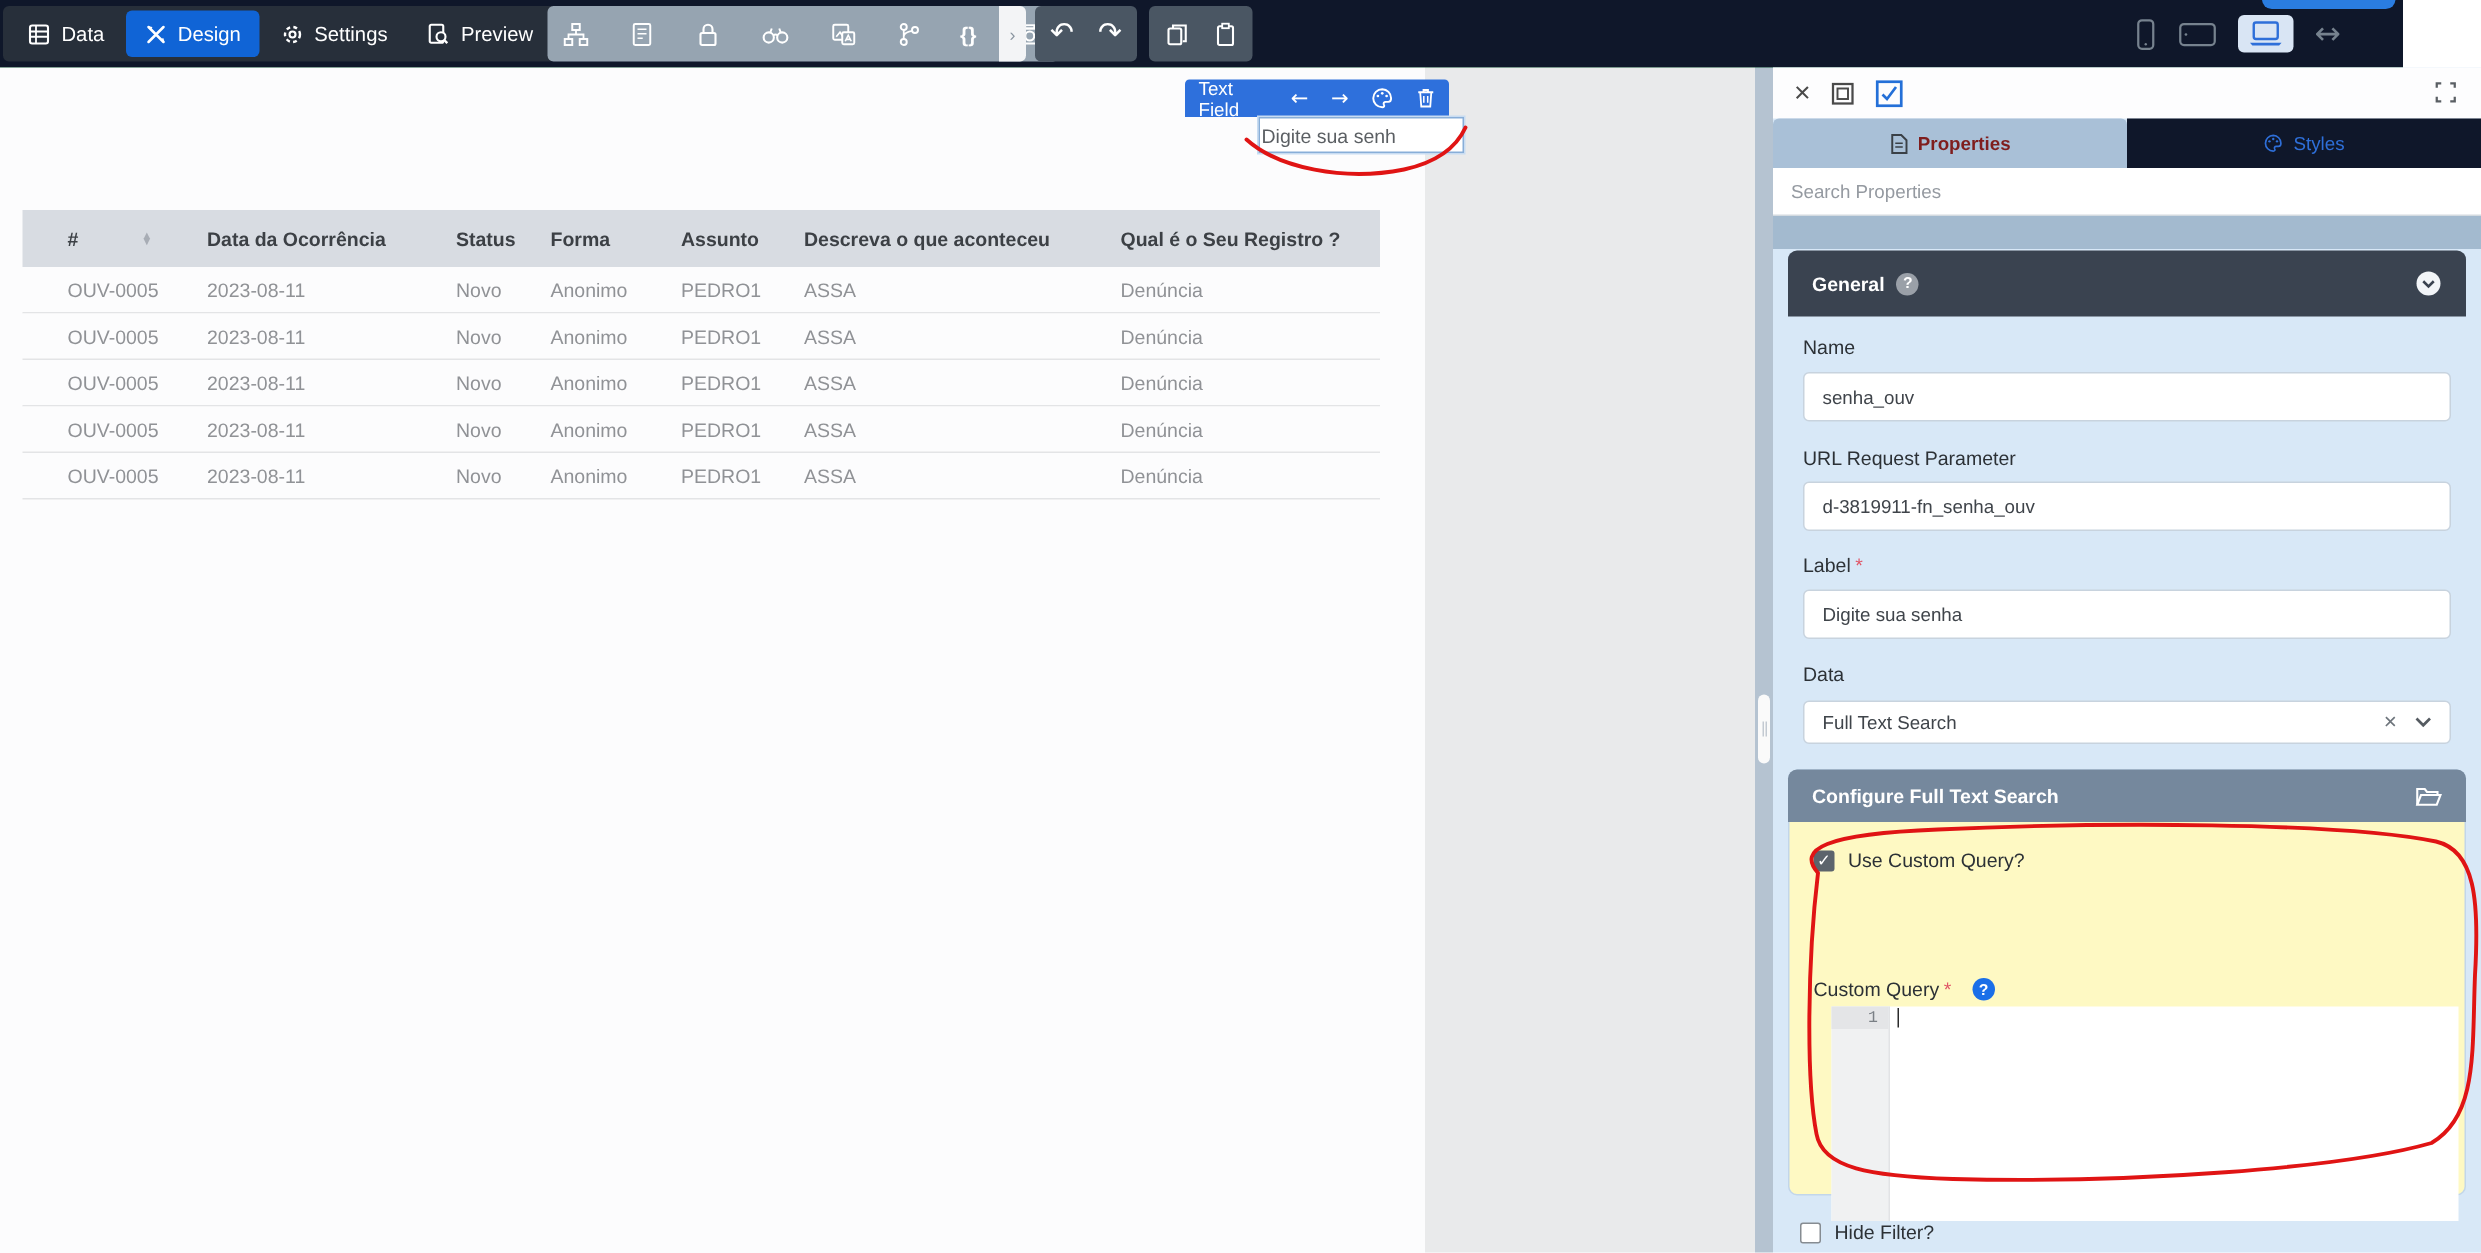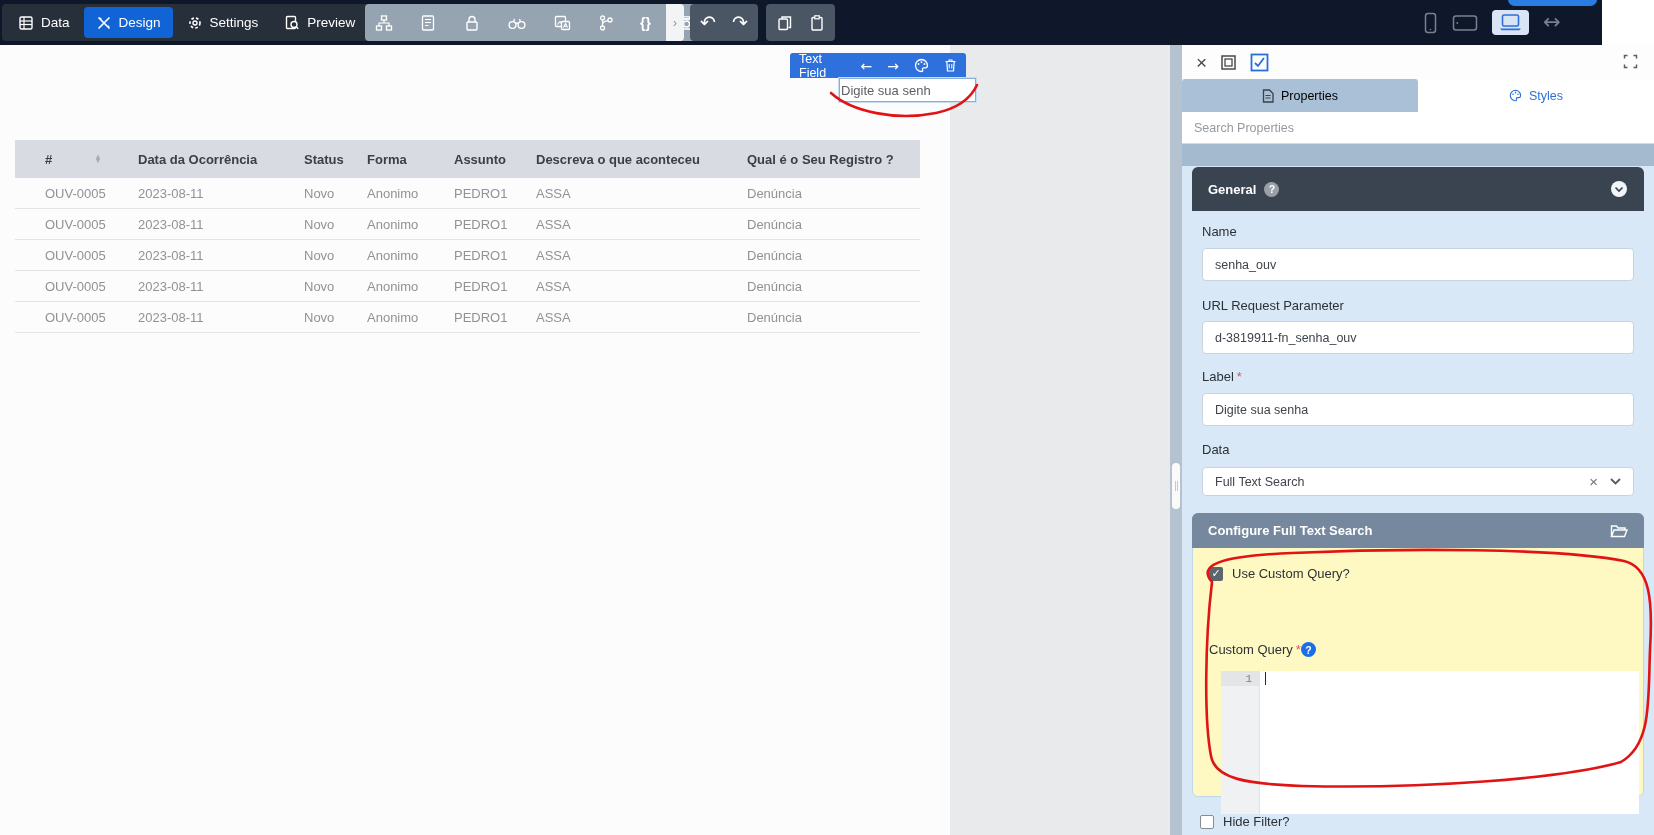--- a/index.html
+++ b/index.html
@@ -51,22 +51,22 @@
   .grip{position:absolute;left:2px;top:418px;width:8px;height:46px;background:#fafafa;border-radius:4px;display:flex;align-items:center;justify-content:center;gap:1px}
   .grip i{display:block;width:1px;height:10px;background:#c3cad2}
 
   
   .panel{position:absolute;left:1182px;top:45px;width:472px;height:790px;background:#d8e8f7}
   .panel-top{position:absolute;left:0;top:0;width:100%;height:34px;background:#fdfdfe;display:flex;align-items:center;padding-left:14px;gap:13px;box-sizing:border-box}
   .close-x{font-size:19px;color:#4a4a4a;line-height:1;cursor:pointer}
   .expand-ic{position:absolute;right:16px;top:9px;cursor:pointer}
   .panel-tabs{position:absolute;left:0;top:34px;width:100%;height:33px;display:flex}
   .ptab{flex:1;display:flex;align-items:center;justify-content:center;gap:7px;font-size:12.5px;cursor:pointer}
-  .ptab.active{background:#a9c0d7;border-radius:4px 4px 0 0;color:#000000;font-weight:normal}
-  .ptab.inactive{background:#ffffff;color:#2e6fd9}
+  .ptab.active{background:#a9c0d7;border-radius:4px 4px 0 0;color:#7f1d1d;font-weight:bold}
+  .ptab.inactive{background:#0f172a;color:#2e6fd9}
   .panel-search{position:absolute;left:0;top:67px;width:100%;height:32px;background:#fff;border-bottom:1px solid #d3dae0;display:flex;align-items:center;padding-left:12px;box-sizing:border-box;font-size:12.5px;color:#959aa1}
   .band{position:absolute;left:0;top:99px;width:100%;height:22px;background:#a3bacf}
 
   .sec-header{position:absolute;left:10px;width:452px;height:44px;border-radius:6px 6px 0 0;display:flex;align-items:center;padding:18px 16px;box-sizing:border-box;color:#fff;font-weight:bold;font-size:13px;gap:8px}
   .gen-header{top:122px;background:#3a4350}
   .cfg-card{position:absolute;left:10px;top:468px;width:452px;height:284px;background:#fef9c3;border:1px solid #c2d6ea;border-radius:6px;box-sizing:border-box}
   .cfg-header{position:absolute;left:-1px;top:-1px;width:452px;height:35px;background:#75889d;border-radius:6px 6px 0 0;display:flex;align-items:center;padding:0 16px;box-sizing:border-box;color:#fff;font-weight:bold;font-size:13px}
   .help-gray{width:15px;height:15px;border-radius:50%;background:#9aa0a8;color:#fff;font-size:10.5px;font-weight:bold;display:inline-flex;align-items:center;justify-content:center}
   .help-blue{width:15px;height:15px;border-radius:50%;background:#1a6fe8;color:#fff;font-size:10.5px;font-weight:bold;display:inline-flex;align-items:center;justify-content:center}
   .chev-circle{margin-left:auto}
@@ -443,21 +443,21 @@
             <path d="M1.5 12.5 L4 6 h13 l-2.5 6.5 z" fill="none" stroke="#fff" stroke-width="1.4"></path>
           </svg>
       </span>
     </div>
 
     <div class="cb-row" style="left:16px;top:52px">
       <span class="cb checked">✓</span>
       <span>Use Custom Query?</span>
     </div>
 
-    <div class="flabel" style="left:16px;top:128px;display:flex;align-items:center;gap:0">
+    <div class="flabel" style="left:16px;top:138px;display:flex;align-items:center;gap:14px">
       <span><span>Custom Query</span><span class="req">*</span></span>
       <span class="help-blue">?</span>
     </div>
 
     <div class="code-editor">
       <div class="gutter">
         <div class="ln1">1</div>
       </div>
       <div class="code-area">
         <div class="caret"></div>

